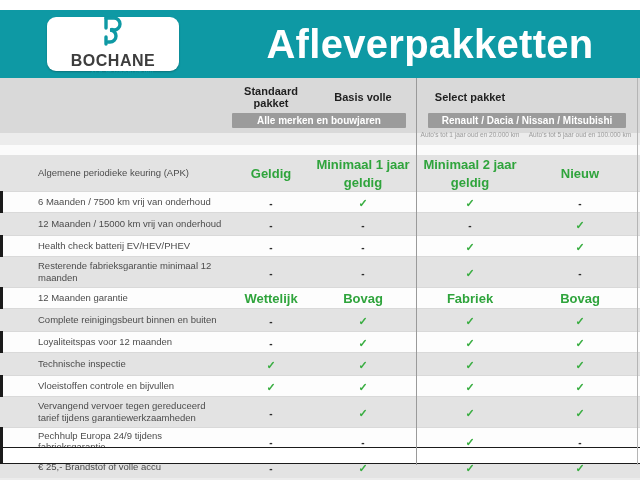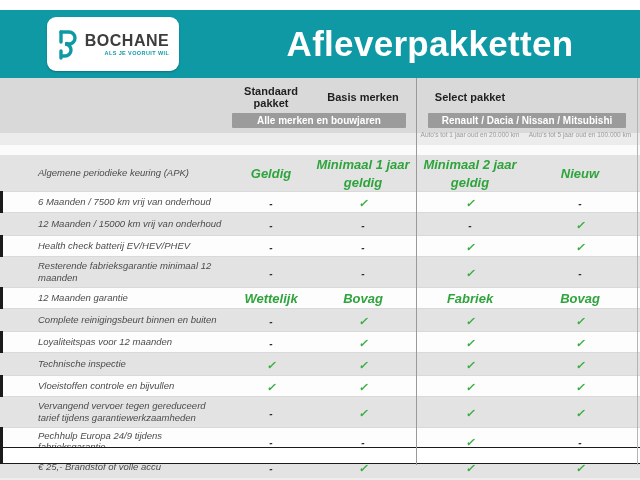--- a/index.html
+++ b/index.html
@@ -12,28 +12,29 @@
     position:relative;width:640px;height:480px;overflow:hidden;
     font-family:"Liberation Sans", sans-serif;background:#ececec;
   }
   .topstrip{position:absolute;top:0;left:0;width:640px;height:10px;background:#ffffff;}
   
   .topbar{position:absolute;top:10px;left:0;width:640px;height:68px;background:var(--teal);}
   .logo-box{
     position:absolute;left:47px;top:7px;width:132px;height:54px;background:#ffffff;
     border-radius:9px;display:flex;align-items:center;justify-content:center;gap:6px;
     box-shadow:0 1px 2px rgba(0,0,0,.25);
+    flex-direction:column;
   }
   .logo-icon{flex:0 0 auto;margin-top:2px;}
   .logo-text-wrap{display:flex;flex-direction:column;align-items:flex-end;}
   .logo-brand{font-size:16px;font-weight:700;letter-spacing:.5px;color:#3d3d3d;line-height:16px;}
   .logo-tagline{font-size:5.5px;font-weight:700;color:var(--teal);letter-spacing:.4px;margin-top:1px;}
   .title{
     position:absolute;left:220px;right:0;top:0;height:68px;display:flex;align-items:center;justify-content:center;
-    color:#ffffff;font-size:35px;font-weight:700;letter-spacing:.3px;
+    color:#ffffff;font-size:40px;font-weight:700;letter-spacing:.3px;
   }
   
   .grid{display:grid;grid-template-columns:230px 82px 102px 112px 108px;align-items:center;}
   
   .head-block{position:absolute;top:78px;left:0;width:640px;height:55px;background:#d9d9d9;}
   .colheads{padding-top:7px;}
   .ch{font-size:11px;font-weight:700;color:#1f1f1f;text-align:center;}
   .badgerow{margin-top:4px;}
   .badge{
     background:var(--badge);color:#ffffff;font-size:10px;font-weight:700;text-align:center;
@@ -41,21 +42,21 @@
   }
   .bspan1{grid-column:2 / span 2;padding:0 8px 0 2px;}
   .bspan2{grid-column:4 / span 2;padding:0 8px 0 14px;}
   .notesrow{margin-top:2px;height:9px;}
   .note{font-size:6.5px;color:#9c9c9c;text-align:center;white-space:nowrap;}
   .pricerow{margin-top:3px;}
   .plabel{font-size:13.5px;font-weight:700;color:#1c1c1c;padding-left:38px;}
   .pval{font-size:12.5px;font-weight:700;color:#1c1c1c;text-align:center;}
   .gap{position:absolute;top:145px;left:0;width:640px;height:10px;background:#fbfbfb;}
   
-  .rows{position:absolute;top:155px;left:0;width:640px;font-style:italic;}
+  .rows{position:absolute;top:155px;left:0;width:640px;}
   .row{position:relative;min-height:22px;}
   .row.gray{background:#e3e3e3;}
   .row.white{background:#fdfdfd;box-shadow:inset 0 1px 0 rgba(0,0,0,.14), inset 0 -1px 0 rgba(0,0,0,.14);}
   .row.white::before{content:'';position:absolute;left:0;top:0;bottom:0;width:3px;background:#1b1b1b;}
   .flabel{font-size:9.5px;color:#4c4c4c;padding:3px 6px 3px 38px;line-height:1.25;}
   .val{text-align:center;}
   .gtxt{font-size:13px;font-weight:700;color:var(--green);}
   .chk{font-size:11px;font-weight:700;color:#3aae42;}
   .dsh{font-size:10px;font-weight:700;color:#2b2b2b;}
   .empty-row{
@@ -84,21 +85,21 @@
         <div class="logo-tagline">ALS JE VOORUIT WIL</div>
       </div>
     </div>
     <div class="title">Afleverpakketten</div>
   </div>
 
   <div class="head-block">
     <div class="grid colheads">
       <div></div>
       <div class="ch">Standaard pakket</div>
-      <div class="ch">Basis merken</div>
+      <div class="ch">Basis volle</div>
       <div class="ch">Select pakket</div>
     </div>
     <div class="grid badgerow">
       <div></div>
       <div class="bspan1">
           <div class="badge">Alle merken en bouwjaren</div>
         </div>
       <div class="bspan2">
           <div class="badge">Renault / Dacia / Nissan / Mitsubishi</div>
         </div>

